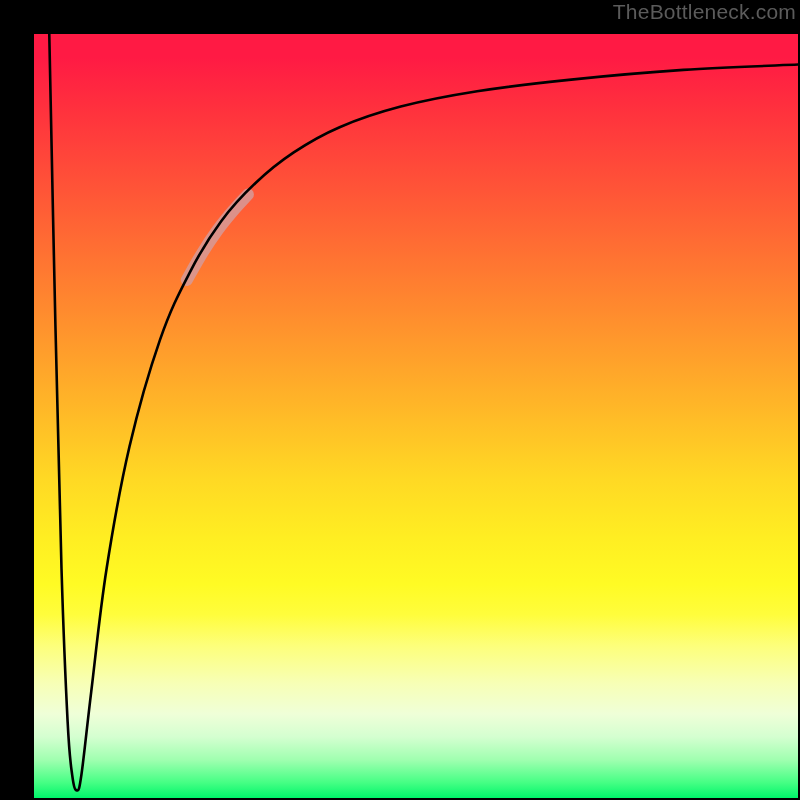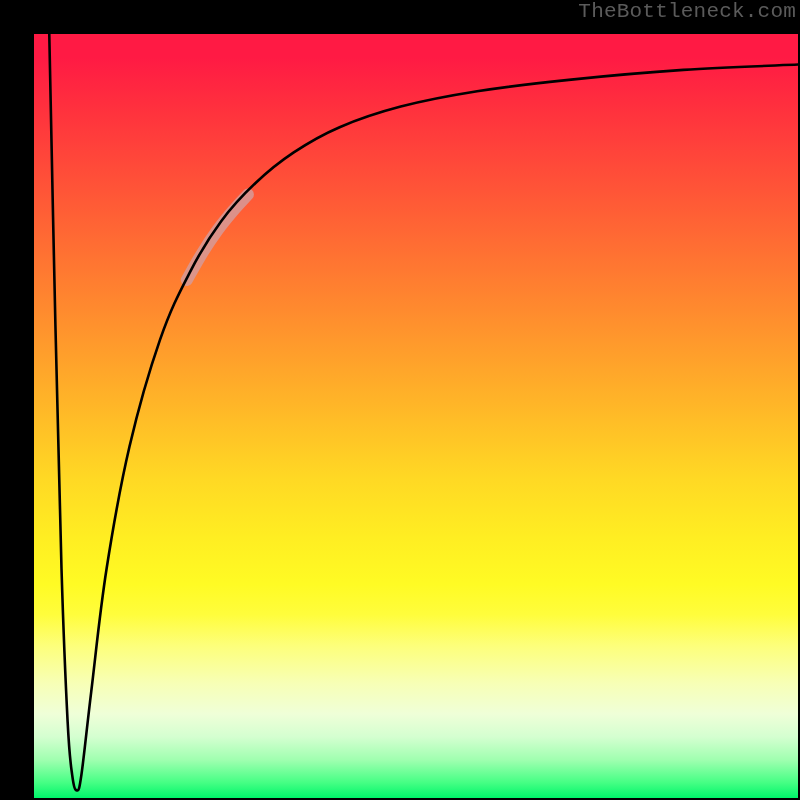--- a/index.html
+++ b/index.html
@@ -9,21 +9,20 @@
     height: 800px;
     overflow: hidden;
     background: #000;
     font-family: Arial, Helvetica, sans-serif;
   }
   .frame {
     position: relative;
     width: 800px;
     height: 800px;
     background: #000;
-    font-family: Liberation Mono, monospace;
   }
   .plot-outer {
     position: absolute;
     left: 16px;
     top: 16px;
     width: 768px;
     height: 768px;
     background: #000;
   }
   .plot-area {

